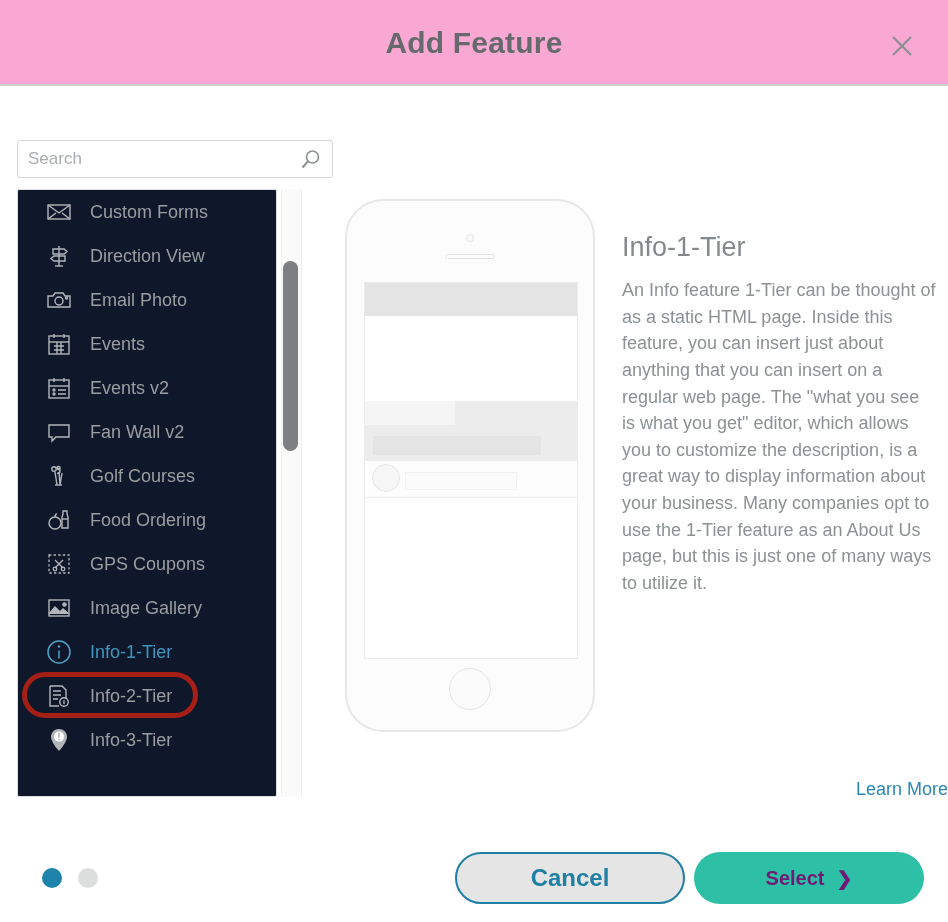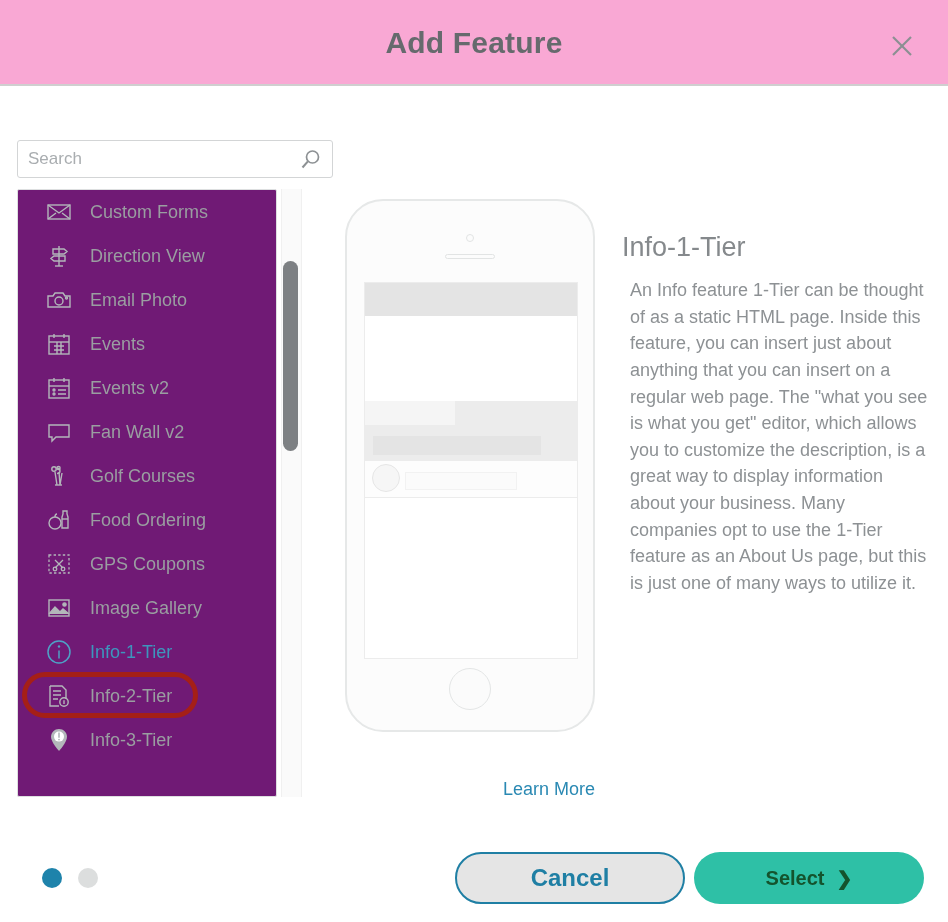--- a/index.html
+++ b/index.html
@@ -73,21 +73,21 @@
     width: 24px; height: 24px;
     color: #8d9194;
   }
 
   .feature-list-panel {
     position: absolute;
     top: 189px; left: 17px;
     width: 260px; height: 608px;
     border: 1px solid #dddfe0;
     border-radius: 2px;
-    background: #701a75;
+    background: #0f172a;
     overflow: hidden;
   }
   .feature-list {
     position: absolute;
     top: 0; left: 0;
     width: 260px;
     margin: 0; padding: 0;
     list-style: none;
   }
   .feature-item {
@@ -253,27 +253,27 @@
   .detail-title {
     font-size: 27px;
     color: #85898c;
     margin: 0 0 14px 0;
     font-weight: normal;
   }
   .detail-desc {
     font-size: 18px;
     line-height: 1.48;
     color: #8d9194;
-    margin: 8px;
+    margin: 0;
   }
   .learn-more {
     position: absolute;
     top: 779px; left: 0;
     width: 948px;
-    text-align: center;
+    text-align: right;
     padding-left: 150px;
     font-size: 18px;
     color: #2a89b3;
     cursor: pointer;
   }
 
   
   .pager-dots {
     position: absolute;
     top: 868px; left: 42px;
@@ -301,21 +301,21 @@
     font-weight: bold;
     cursor: pointer;
   }
   .btn-select {
     position: absolute;
     top: 852px; left: 694px;
     width: 230px; height: 52px;
     border: 0;
     border-radius: 26px;
     background: #2ec0a6;
-    color: #14532d;
+    color: #701a75;
     font-family: "Liberation Sans", sans-serif;
     font-size: 20px;
     font-weight: bold;
     cursor: pointer;
     display: flex;
     align-items: center;
     justify-content: center;
     gap: 12px;
   }
   .chev { font-size: 19px; font-weight: bold; }

